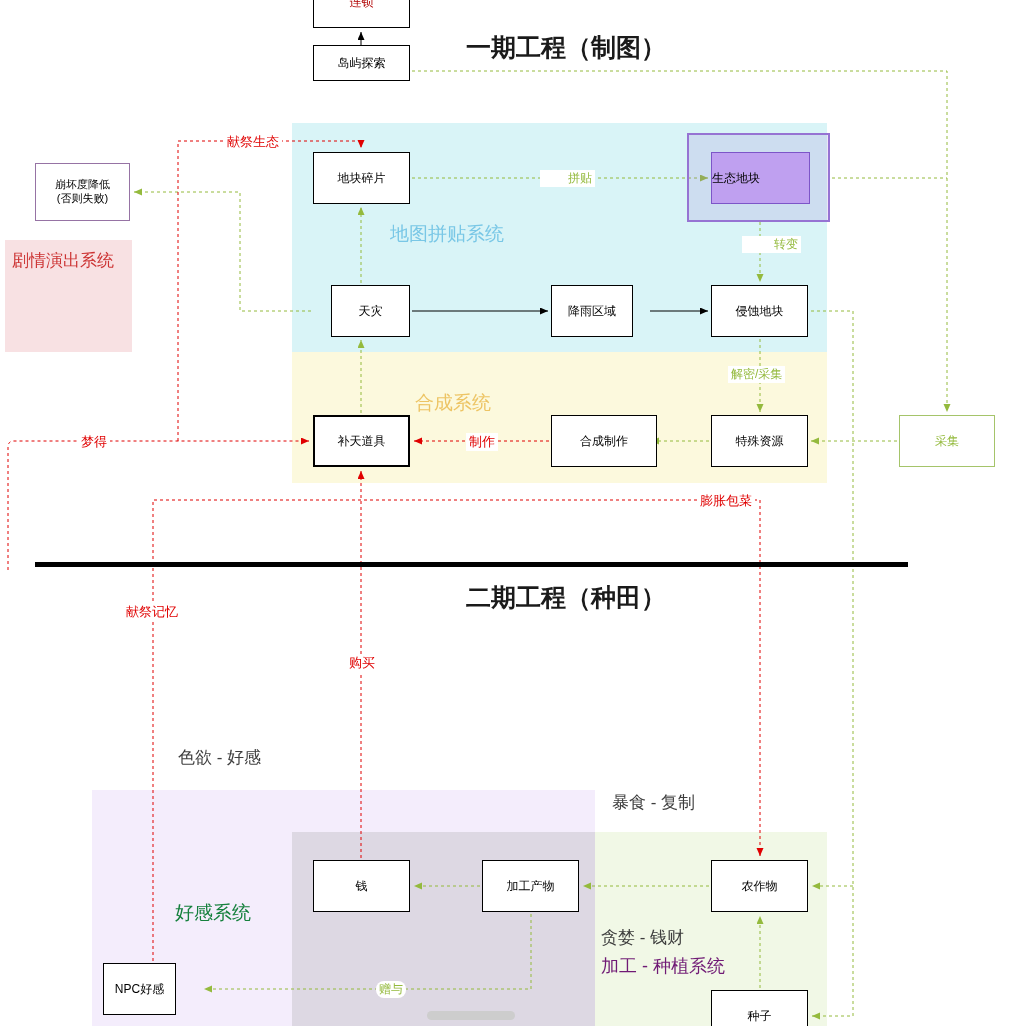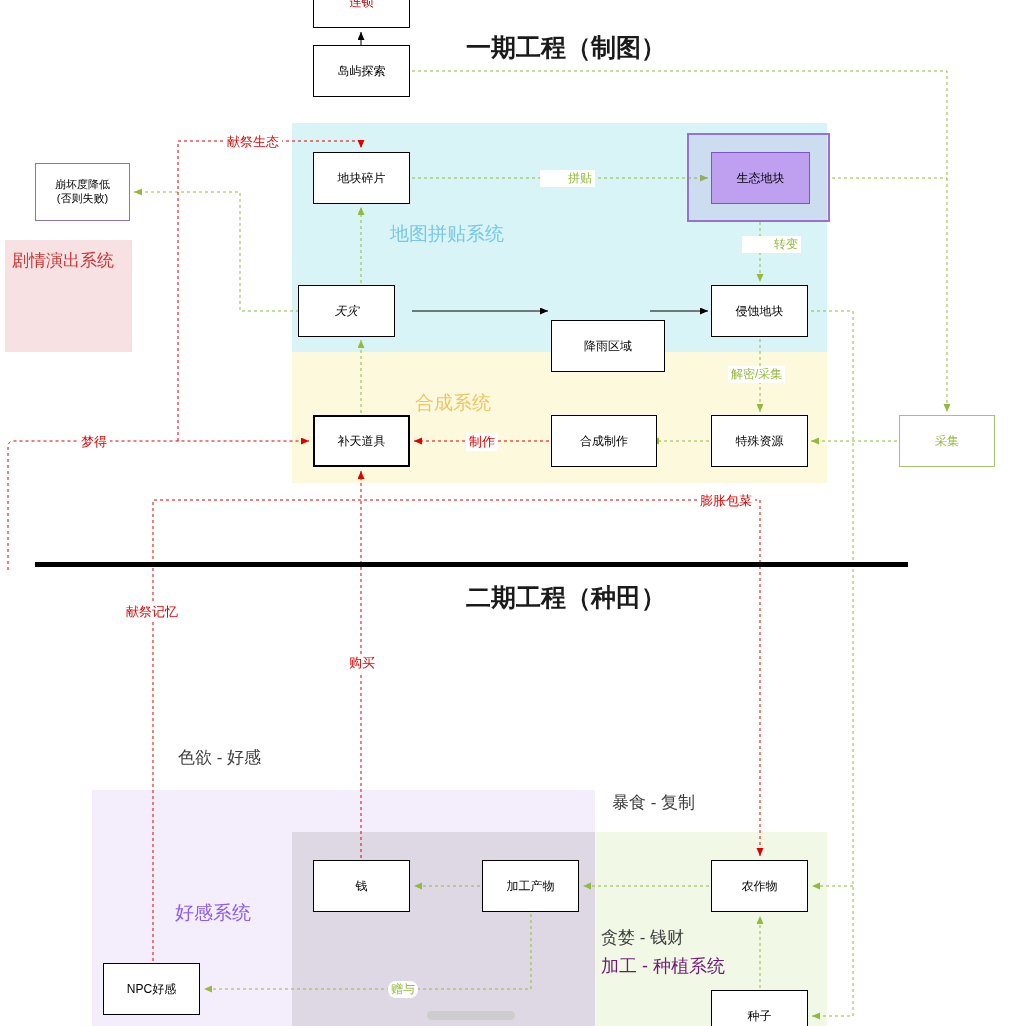--- a/index.html
+++ b/index.html
@@ -9,21 +9,21 @@
   .region-label{position:absolute;font-size:19px;font-weight:normal;white-space:nowrap;}
   .node{position:absolute;box-sizing:border-box;background:#fff;border:1px solid #000;
     display:flex;flex-direction:column;align-items:center;justify-content:center;
     font-size:12px;color:#000;text-align:center;line-height:1.25;}
   .node.bold{border-width:2px;}
   .node.purple{border-color:#9673a4;font-size:11px;}
   .node.greenbox{border-color:#a5c46a;color:#94ba3d;}
   .eco-outer{position:absolute;box-sizing:border-box;border:2px solid #9673d3;
     background:rgba(150,115,211,0.18);}
   .eco-inner{position:absolute;box-sizing:border-box;background:#bfa0f0;border:1px solid #7d55c8;
-    display:flex;align-items:center;justify-content:center;font-size:12px;color:#000;}
+    display:flex;align-items:center;justify-content:flex-start;font-size:12px;color:#000;}
   .elabel{position:absolute;font-size:12px;background:#ffffff;padding:0 3px;white-space:nowrap;}
   .elabel.g{color:#94ba3d;}
   .elabel.r{color:#e00000;font-size:13px;}
   .title{position:absolute;font-size:25px;font-weight:bold;color:#1a1a1a;white-space:nowrap;}
   .annotation{position:absolute;font-size:17px;color:#3d3d3d;white-space:nowrap;}
   .divider{position:absolute;background:#000;}
   #connectors{position:absolute;left:0;top:0;pointer-events:none;}
   .scrollbar{position:absolute;background:#cdcdcd;border-radius:5px;}
 </style>
 </head>
@@ -34,21 +34,21 @@
   <div class="region" style="left:292px;top:123px;width:535px;height:229px;background:#d9f4f7;">
     <span class="region-label" style="left:98px;top:98px;color:#79c7e6;">地图拼贴系统</span>
   </div>
   <div class="region" style="left:292px;top:352px;width:535px;height:131px;background:#fcf9dd;">
     <span class="region-label" style="left:123px;top:38px;color:#edc464;">合成系统</span>
   </div>
   <div class="region" style="left:5px;top:240px;width:127px;height:112px;background:#f8e1e3;">
     <span class="region-label" style="left:7px;top:9px;color:#cc3333;font-size:17px;">剧情演出系统</span>
   </div>
   <div class="region" style="left:92px;top:790px;width:503px;height:236px;background:rgba(186,141,235,0.16);">
-    <span class="region-label" style="left:83px;top:110px;color:#8b5cf6;">好感系统</span>
+    <span class="region-label" style="left:83px;top:110px;color:#15803d;">好感系统</span>
   </div>
   <div class="region" style="left:292px;top:832px;width:303px;height:194px;background:rgba(140,140,140,0.22);"></div>
   <div class="region" style="left:595px;top:832px;width:232px;height:194px;background:rgba(154,205,80,0.14);">
     <span class="annotation" style="left:6px;top:94px;">贪婪 - 钱财</span>
     <span class="region-label" style="left:6px;top:122px;color:#701a75;font-size:18px;">加工 - 种植系统</span>
   </div>
 
   <svg id="connectors" width="1018" height="1026" viewBox="0 0 1018 1026">
     <defs>
       <marker id="mG" markerWidth="9" markerHeight="9" refX="8" refY="3.5" orient="auto">
@@ -99,36 +99,36 @@
   <div class="title" style="left:466px;top:31px;">一期工程（制图）</div>
   <div class="title" style="left:466px;top:581px;">二期工程（种田）</div>
   <div class="divider" style="left:35px;top:562px;width:873px;height:5px;"></div>
 
   <div class="annotation" style="left:178px;top:746px;">色欲 - 好感</div>
   <div class="annotation" style="left:612px;top:791px;">暴食 - 复制</div>
 
   <div class="node" style="left:313px;top:-24px;width:97px;height:52px;color:#b00000;">
     <span>连锁</span>
   </div>
-  <div class="node" style="left:313px;top:45px;width:97px;height:52px;">
+  <div class="node" style="left:313px;top:45px;width:97px;height:36px;">
     <span>岛屿探索</span>
   </div>
   <div class="node" style="left:313px;top:152px;width:97px;height:52px;">
     <span>地块碎片</span>
   </div>
 
   <div class="eco-outer" style="left:687px;top:133px;width:143px;height:89px;"></div>
   <div class="eco-inner" style="left:711px;top:152px;width:99px;height:52px;">
     <span>生态地块</span>
   </div>
 
-  <div class="node" style="left:298px;top:285px;width:97px;height:52px;font-style:italic;">
+  <div class="node" style="left:331px;top:285px;width:79px;height:52px;">
     <span>天灾</span>
   </div>
-  <div class="node" style="left:551px;top:285px;width:114px;height:52px;margin-top:35px;">
+  <div class="node" style="left:551px;top:285px;width:82px;height:52px;">
     <span>降雨区域</span>
   </div>
   <div class="node" style="left:711px;top:285px;width:97px;height:52px;">
     <span>侵蚀地块</span>
   </div>
 
   <div class="node bold" style="left:313px;top:415px;width:97px;height:52px;">
     <span>补天道具</span>
   </div>
   <div class="node" style="left:551px;top:415px;width:106px;height:52px;">
@@ -151,28 +151,28 @@
   </div>
   <div class="node" style="left:482px;top:860px;width:97px;height:52px;">
     <span>加工产物</span>
   </div>
   <div class="node" style="left:711px;top:860px;width:97px;height:52px;">
     <span>农作物</span>
   </div>
   <div class="node" style="left:711px;top:990px;width:97px;height:52px;">
     <span>种子</span>
   </div>
-  <div class="node" style="left:103px;top:963px;width:97px;height:52px;">
+  <div class="node" style="left:103px;top:963px;width:73px;height:52px;">
     <span>NPC好感</span>
   </div>
 
   <span class="elabel g" style="left:540px;top:170px;padding-left:28px;">拼贴</span>
   <span class="elabel g" style="left:742px;top:236px;padding-left:32px;">转变</span>
   <span class="elabel g" style="left:728px;top:366px;">解密/采集</span>
-  <span class="elabel g" style="left:388px;top:981px;border-radius:8px;">赠与</span>
+  <span class="elabel g" style="left:376px;top:981px;border-radius:8px;">赠与</span>
 
   <span class="elabel r" style="left:466px;top:433px;">制作</span>
   <span class="elabel r" style="left:224px;top:133px;">献祭生态</span>
   <span class="elabel r" style="left:78px;top:433px;">梦得</span>
   <span class="elabel r" style="left:697px;top:492px;">膨胀包菜</span>
   <span class="elabel r" style="left:123px;top:603px;">献祭记忆</span>
   <span class="elabel r" style="left:346px;top:654px;">购买</span>
 
   <div class="scrollbar" style="left:427px;top:1011px;width:88px;height:9px;"></div>
 

